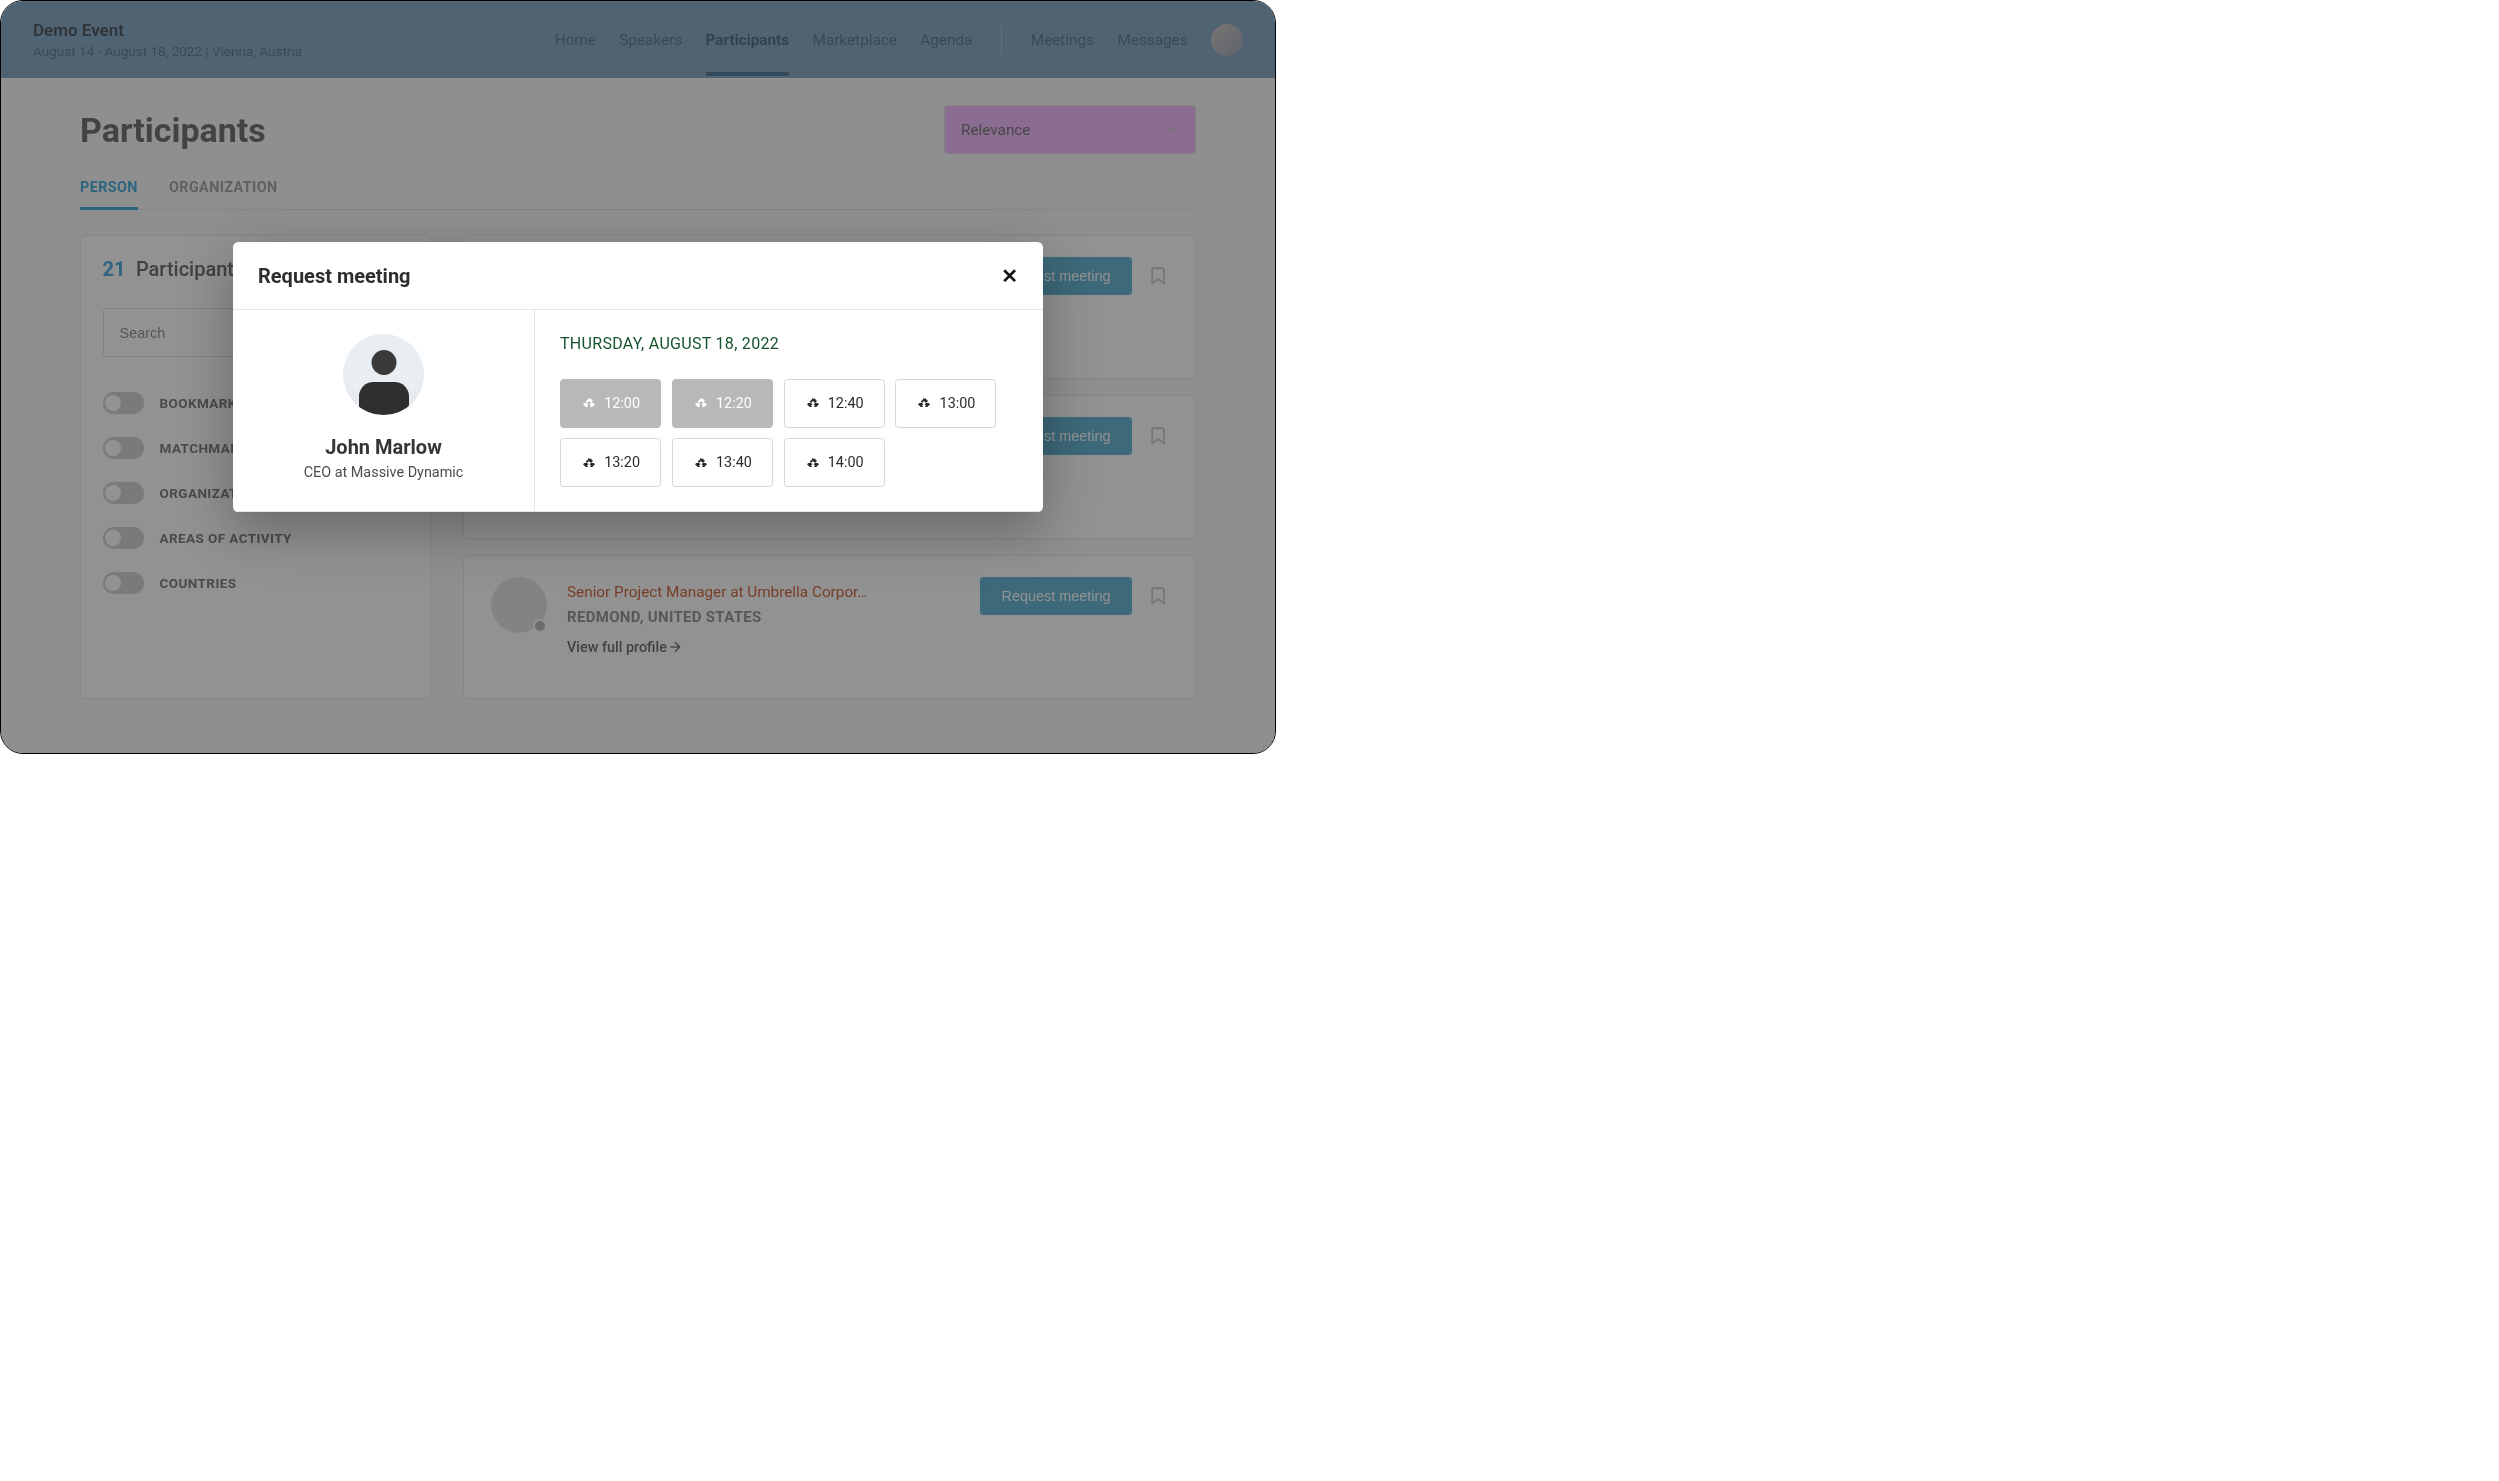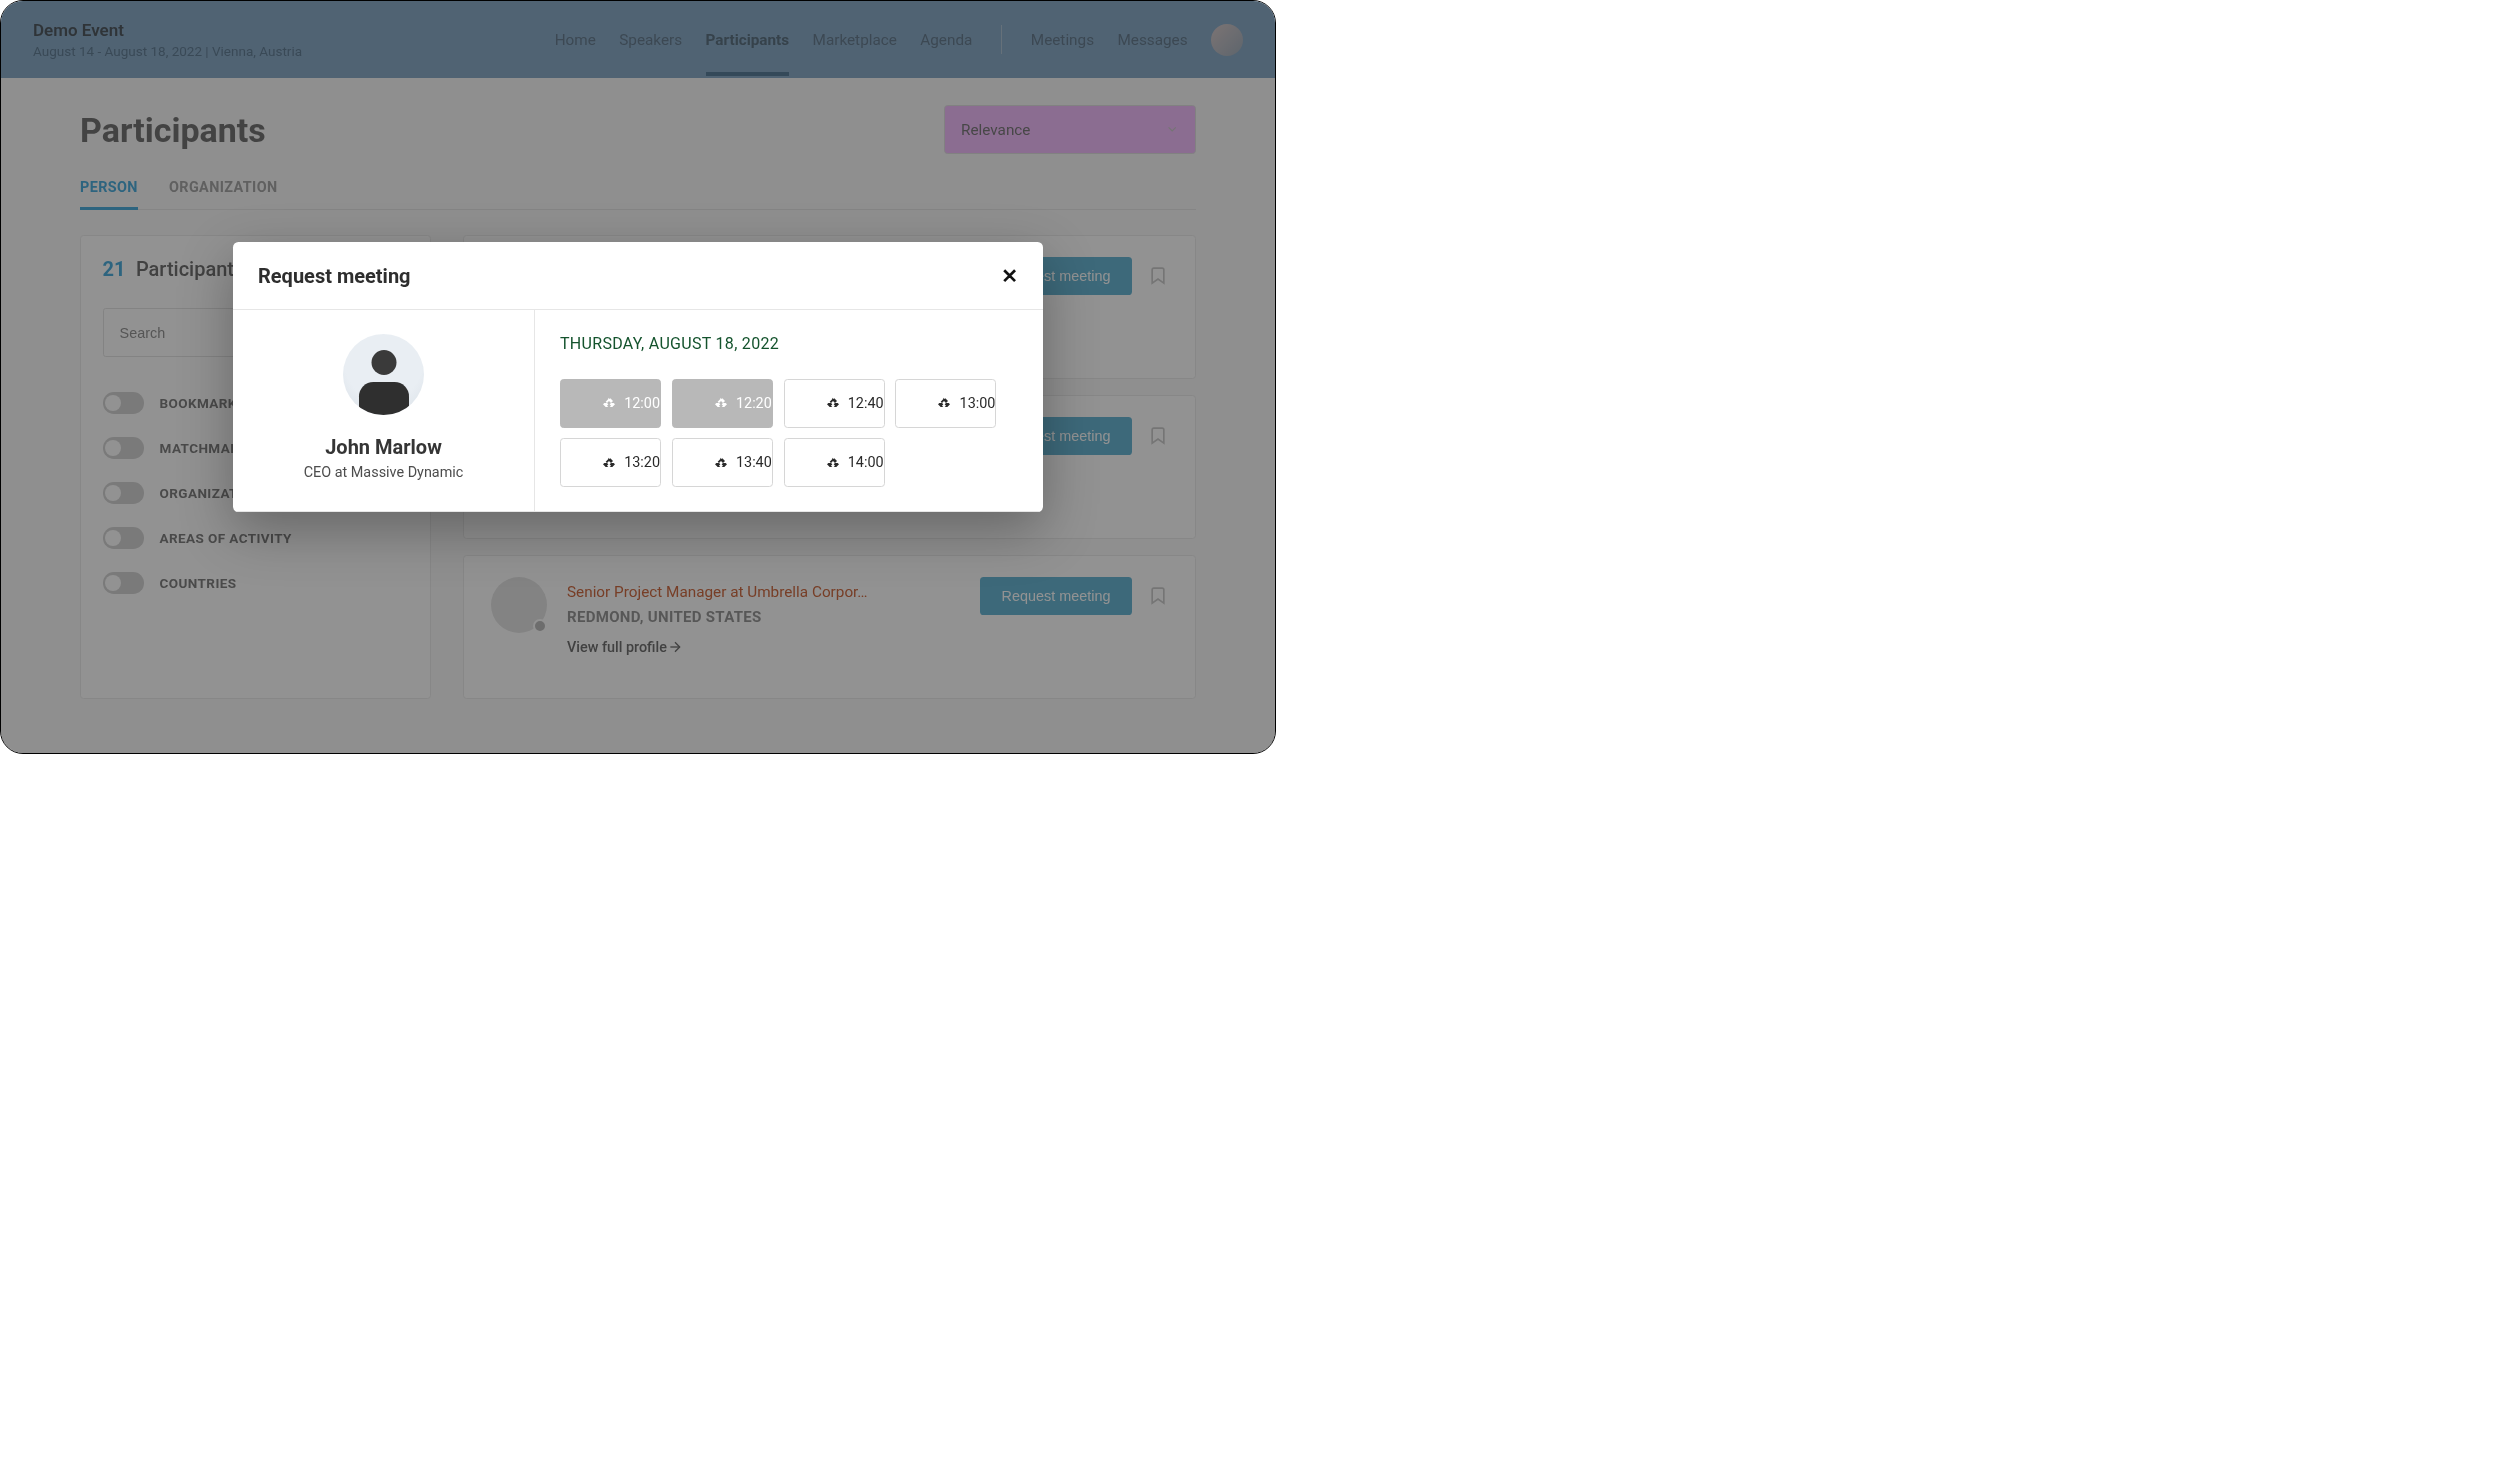--- a/index.html
+++ b/index.html
@@ -64,21 +64,21 @@
   .modal-body { display: flex; border-top: 0.9px solid #e6e6e6; border-bottom: 0.9px solid #e6e6e6; }
   .modal-left { width: 302px; border-right: 0.9px solid #e6e6e6; padding: 23.4px; display: flex; flex-direction: column; align-items: center; }
   .person-av { width: 81px; height: 81px; border-radius: 50%; background: radial-gradient(circle at 50% 35%, #e9eef3 0%, #e9eef3 58%, #d8dfe6 100%); position: relative; overflow: hidden; }
   .person-av::before { content: ""; position: absolute; left: 50%; top: 20%; width: 25px; height: 25px; background: #3a3a3a; border-radius: 50%; transform: translateX(-50%); }
   .person-av::after { content: ""; position: absolute; left: 50%; bottom: -10%; width: 50px; height: 41px; background: #2f2f2f; border-radius: 14.4px 14.4px 0 0; transform: translateX(-50%); }
   .person-name { font-size: 20px; font-weight: 700; color: #353535; margin-top: 20px; }
   .person-role { font-size: 14.4px; color: #4d4d4d; margin-top: 5.4px; text-align: center; }
   .modal-right { flex: 1; padding: 23.4px 25px; }
   .date-label { font-size: 16px; letter-spacing: 0.3px; color: #14532d; margin-bottom: 26px; }
   .slot-grid { display: flex; flex-wrap: wrap; gap: 10.8px; }
-  .slot { width: 101px; height: 49px; border: 0.9px solid #d6d6d6; border-radius: 3.6px; display: flex; align-items: center; justify-content: flex-end; gap: 7.2px; font-size: 14.4px; color: #2a2a2a; cursor: pointer; background: #fff; }
+  .slot { width: 101px; height: 49px; border: 0.9px solid #d6d6d6; border-radius: 3.6px; display: flex; align-items: center; justify-content: center; gap: 7.2px; font-size: 14.4px; color: #2a2a2a; cursor: pointer; background: #fff; }
   .slot.disabled { background: #b8b8b8; border-color: #b8b8b8; color: #fff; cursor: not-allowed; }
   .modal-foot { padding: 18px 25px; display: flex; justify-content: flex-end; }
   .btn-next { background: #bdbdbd; color: #fff; border: none; border-radius: 3.6px; padding: 10.8px 21.6px; font-size: 14.4px; font-weight: 600; cursor: pointer; }
 
   svg { display: block; }
 </style>
 </head>
 <body>
 
 <div class="app-frame">

